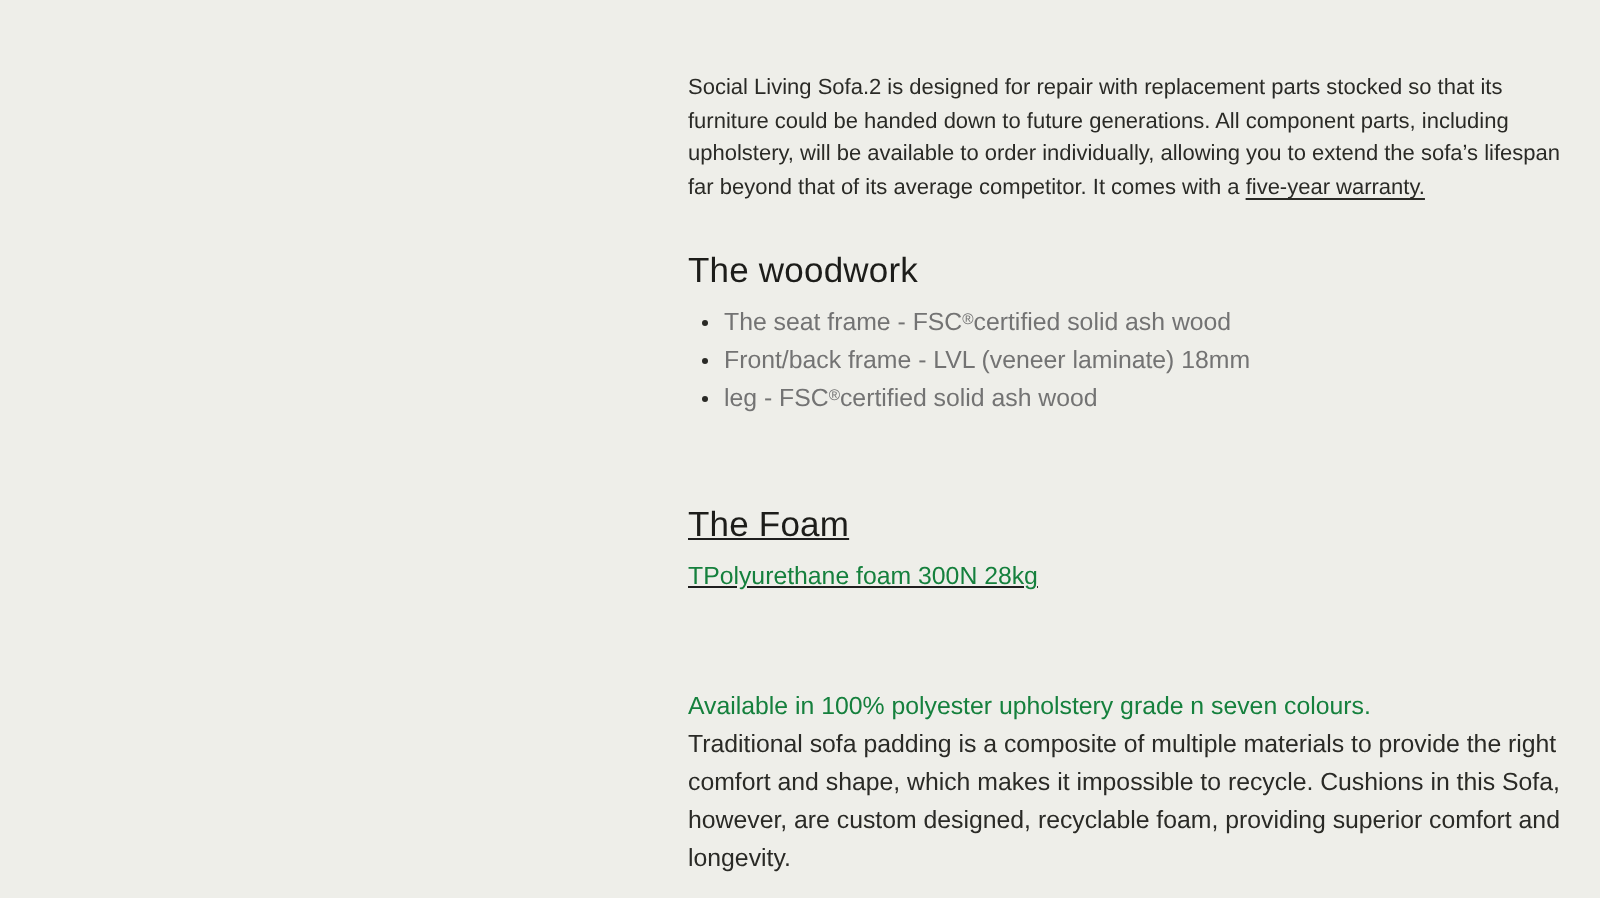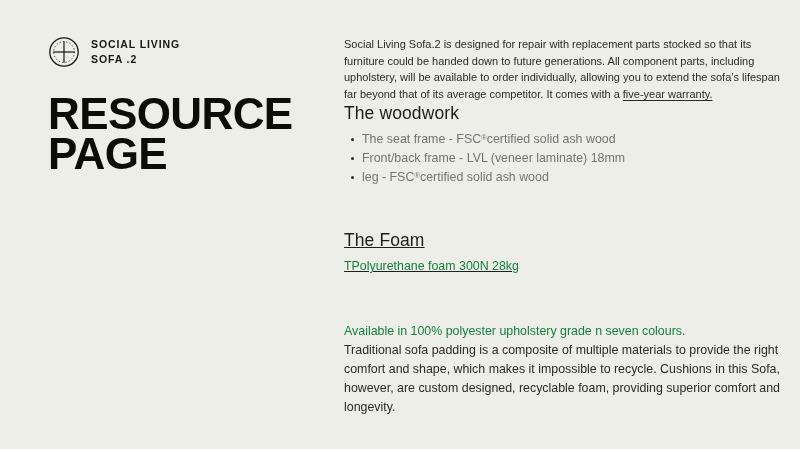--- a/index.html
+++ b/index.html
@@ -93,20 +93,21 @@
     line-height: 1.52;
     color: #2a2a26;
     margin: 0;
   }
   .intro .underline {
     text-decoration: underline;
     text-underline-offset: 2px;
   }
 
   .section {
+    margin-top: 22px;
   }
   .section.foam { margin-top: 44px; text-decoration: underline; }
   .section.textiles { margin-top: 46px; }
 
   .section-heading {
     font-size: 17.5px;
     font-weight: normal;
     line-height: 1.2;
     color: #1d1d1a;
     margin: 0 0 6px 0;
@@ -151,43 +152,20 @@
     font-size: 0.62em;
     vertical-align: 0.42em;
     line-height: 0;
   }
 </style>
 </head>
 <body>
 
 <div class="page">
 
-  <div class="left-col">
-
-    <div class="brand">
-      <span class="brand-mark">
-        <svg width="32" height="32" viewBox="0 0 32 32" xmlns="http://www.w3.org/2000/svg">
-          <circle cx="16" cy="16" r="14.2" fill="none" stroke="#17170f" stroke-width="1.3"></circle>
-          <circle cx="16" cy="16" r="10.4" fill="none" stroke="#17170f" stroke-width="0.9" stroke-dasharray="1.2 2.2"></circle>
-          <line x1="16" y1="5.2" x2="16" y2="26.8" stroke="#17170f" stroke-width="1.2"></line>
-          <line x1="5.2" y1="16" x2="26.8" y2="16" stroke="#17170f" stroke-width="1.2"></line>
-        </svg>
-      </span>
-      <span class="brand-text">
-        <span class="line">SOCIAL LIVING</span>
-        <span class="line">SOFA .2</span>
-      </span>
-    </div>
-
-    <div class="big-title">
-      <span class="line">RESOURCE</span>
-      <span class="line">PAGE</span>
-    </div>
-
-  </div>
 
 
   <div class="right-col">
 
     <p class="intro"><span>Social Living Sofa.2 is designed for repair with replacement parts stocked so that its furniture could be handed down to future generations. All component parts, including upholstery, will be available to order individually, allowing you to extend the sofa’s lifespan far beyond that of its average competitor. It comes with a </span><span class="underline">five-year warranty.</span></p>
 
     <div class="section woodwork">
       <h2 class="section-heading">The woodwork</h2>
       <ul class="bullets">
         <li><span>The seat frame - FSC</span><span class="sup-r">®</span><span>certified solid ash wood</span></li>

